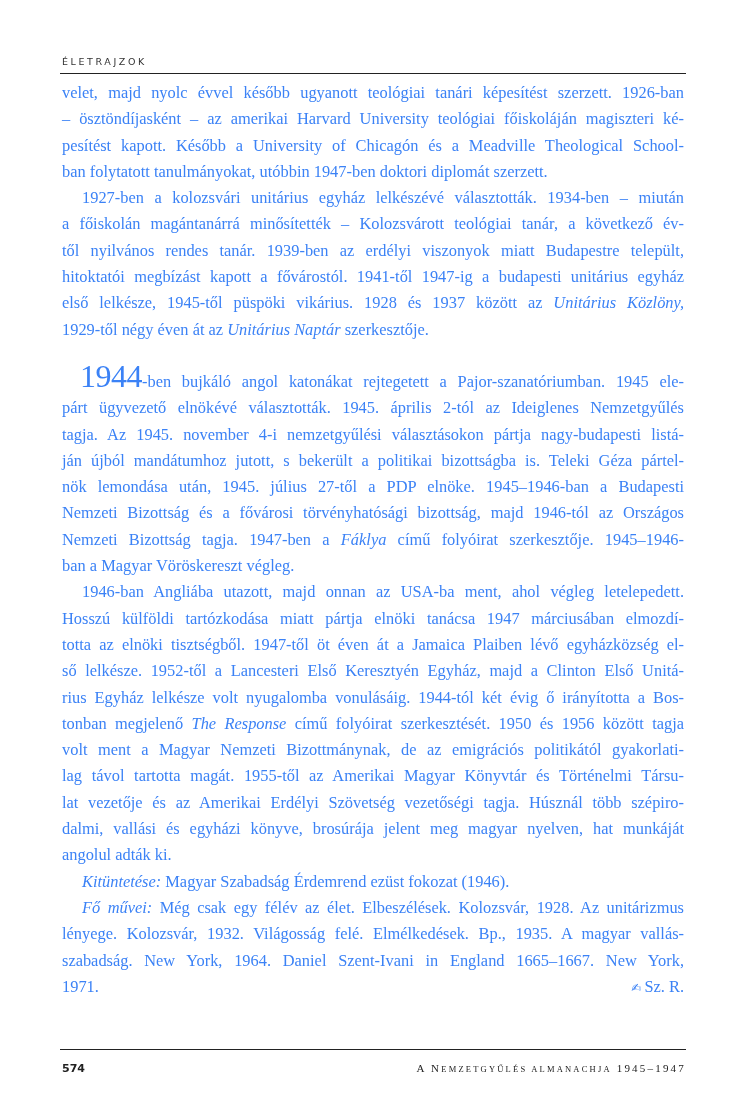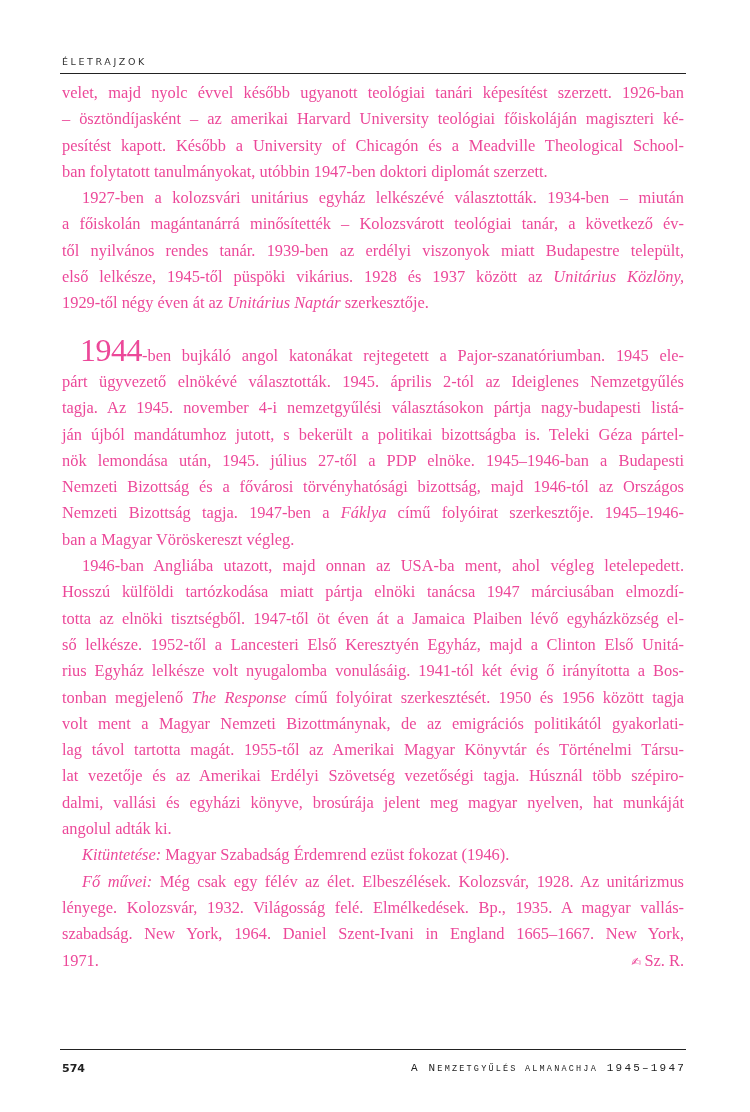--- a/index.html
+++ b/index.html
@@ -7,38 +7,38 @@
   .page { position:absolute; left:0; top:0; width:750px; height:1068px; }
   .running-head {
     position:absolute; left:62px; top:56px;
     font-family:"DejaVu Sans", sans-serif; font-size:9.5px; letter-spacing:2.6px; color:#333;
   }
   .rule { position:absolute; left:60px; width:626px; height:1px; background:#222; }
   .rule.top { top:73px; }
   .rule.bottom { top:1049px; }
   .body-text {
     position:absolute; left:62px; top:80px; width:622px;
-    font-family:"Liberation Serif", serif; font-size:16.4px; line-height:26.3px; color:#ec4899;
+    font-family:"Liberation Serif", serif; font-size:16.4px; line-height:26.3px; color:#3b82f6;
     text-align:justify; text-align-last:left;
   }
   .body-text p { margin:0; }
   .line { display:block; text-align:justify; text-align-last:justify; white-space:nowrap; }
   .line.last { text-align-last:left; }
   .it { font-style:italic; }
   .section { margin-top:20px !important; }
   .big-year { font-size:32px; line-height:26px; letter-spacing:-0.5px; }
   .sig { float:right; }
   .sig-icon { font-family:"DejaVu Sans", sans-serif; font-size:12px; margin-right:3px; }
   .folio {
     position:absolute; left:62px; top:1062px;
     font-family:"DejaVu Sans", sans-serif; font-weight:bold; font-size:11px; color:#222;text-align:center;
   }
   .foot-title {
     position:absolute; right:64px; top:1062px;
-    font-family:Liberation Mono, monospace; font-size:11px; letter-spacing:2.2px; color:#222;
+    font-family:Liberation Serif, serif; font-size:11px; letter-spacing:2.2px; color:#222;
   }
   .sc { font-size:8.5px; }
 </style>
 </head>
 <body>
 
 <div class="page">
 
   <div class="running-head">ÉLETRAJZOK</div>
   <div class="rule top"></div>
@@ -49,41 +49,42 @@
       <span class="line">velet, majd nyolc évvel később ugyanott teológiai tanári képesítést szerzett. 1926-ban</span>
       <span class="line">– ösztöndíjasként – az amerikai Harvard University teológiai főiskoláján magiszteri ké-</span>
       <span class="line">pesítést kapott. Később a University of Chicagón és a Meadville Theological School-</span>
       <span class="line last">ban folytatott tanulmányokat, utóbbin 1947-ben doktori diplomát szerzett.</span>
     </p>
 
     <p>
       <span class="line" style="padding-left:20px">1927-ben a kolozsvári unitárius egyház lelkészévé választották. 1934-ben – miután</span>
       <span class="line">a főiskolán magántanárrá minősítették – Kolozsvárott teológiai tanár, a következő év-</span>
       <span class="line">től nyilvános rendes tanár. 1939-ben az erdélyi viszonyok miatt Budapestre települt,</span>
+      <span class="line">hitoktatói megbízást kapott a fővárostól. 1941-től 1947-ig a budapesti unitárius egyház</span>
       <span class="line"><span>első lelkésze, 1945-től püspöki vikárius. 1928 és 1937 között az </span><span class="it">Unitárius Közlöny,</span></span>
       <span class="line last"><span>1929-től négy éven át az </span><span class="it">Unitárius Naptár</span><span> szerkesztője.</span></span>
     </p>
 
     <p class="section">
       <span class="line" style="padding-left:18px"><span class="big-year">1944</span><span>-ben bujkáló angol katonákat rejtegetett a Pajor-szanatóriumban. 1945 ele-</span></span>
       <span class="line">párt ügyvezető elnökévé választották. 1945. április 2-tól az Ideiglenes Nemzetgyűlés</span>
       <span class="line">tagja. Az 1945. november 4-i nemzetgyűlési választásokon pártja nagy-budapesti listá-</span>
       <span class="line">ján újból mandátumhoz jutott, s bekerült a politikai bizottságba is. Teleki Géza pártel-</span>
       <span class="line">nök lemondása után, 1945. július 27-től a PDP elnöke. 1945–1946-ban a Budapesti</span>
       <span class="line">Nemzeti Bizottság és a fővárosi törvényhatósági bizottság, majd 1946-tól az Országos</span>
       <span class="line"><span>Nemzeti Bizottság tagja. 1947-ben a </span><span class="it">Fáklya</span><span> című folyóirat szerkesztője. 1945–1946-</span></span>
       <span class="line last">ban a Magyar Vöröskereszt végleg.</span>
     </p>
 
     <p>
       <span class="line" style="padding-left:20px">1946-ban Angliába utazott, majd onnan az USA-ba ment, ahol végleg letelepedett.</span>
       <span class="line">Hosszú külföldi tartózkodása miatt pártja elnöki tanácsa 1947 márciusában elmozdí-</span>
       <span class="line">totta az elnöki tisztségből. 1947-től öt éven át a Jamaica Plaiben lévő egyházközség el-</span>
       <span class="line">ső lelkésze. 1952-től a Lancesteri Első Keresztyén Egyház, majd a Clinton Első Unitá-</span>
-      <span class="line">rius Egyház lelkésze volt nyugalomba vonulásáig. 1941-tól két évig ő irányította a Bos-</span>
+      <span class="line">rius Egyház lelkésze volt nyugalomba vonulásáig. 1944-tól két évig ő irányította a Bos-</span>
       <span class="line"><span>tonban megjelenő </span><span class="it">The Response</span><span> című folyóirat szerkesztését. 1950 és 1956 között tagja</span></span>
       <span class="line">volt ment a Magyar Nemzeti Bizottmánynak, de az emigrációs politikától gyakorlati-</span>
       <span class="line">lag távol tartotta magát. 1955-től az Amerikai Magyar Könyvtár és Történelmi Társu-</span>
       <span class="line">lat vezetője és az Amerikai Erdélyi Szövetség vezetőségi tagja. Húsznál több szépiro-</span>
       <span class="line">dalmi, vallási és egyházi könyve, brosúrája jelent meg magyar nyelven, hat munkáját</span>
       <span class="line last">angolul adták ki.</span>
     </p>
 
     <p>
       <span class="line last" style="padding-left:20px"><span class="it">Kitüntetése:</span><span> Magyar Szabadság Érdemrend ezüst fokozat (1946).</span></span>

